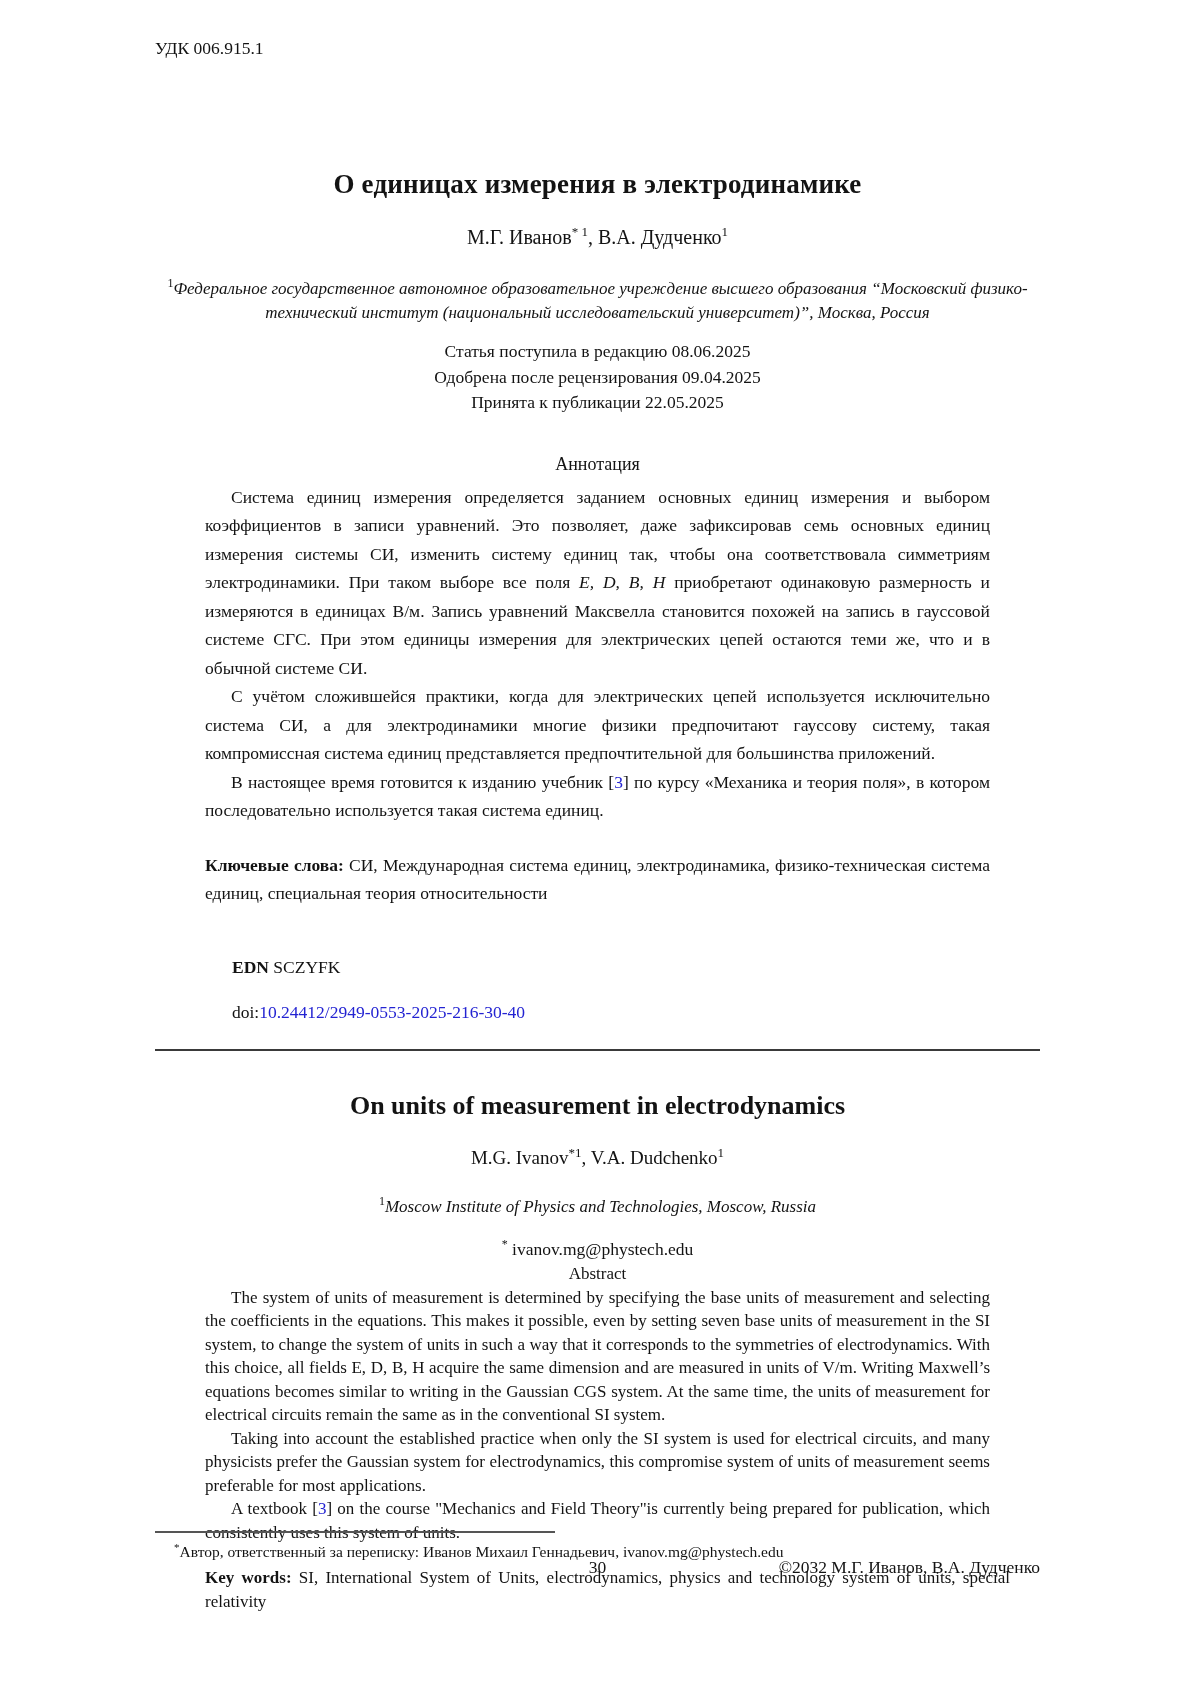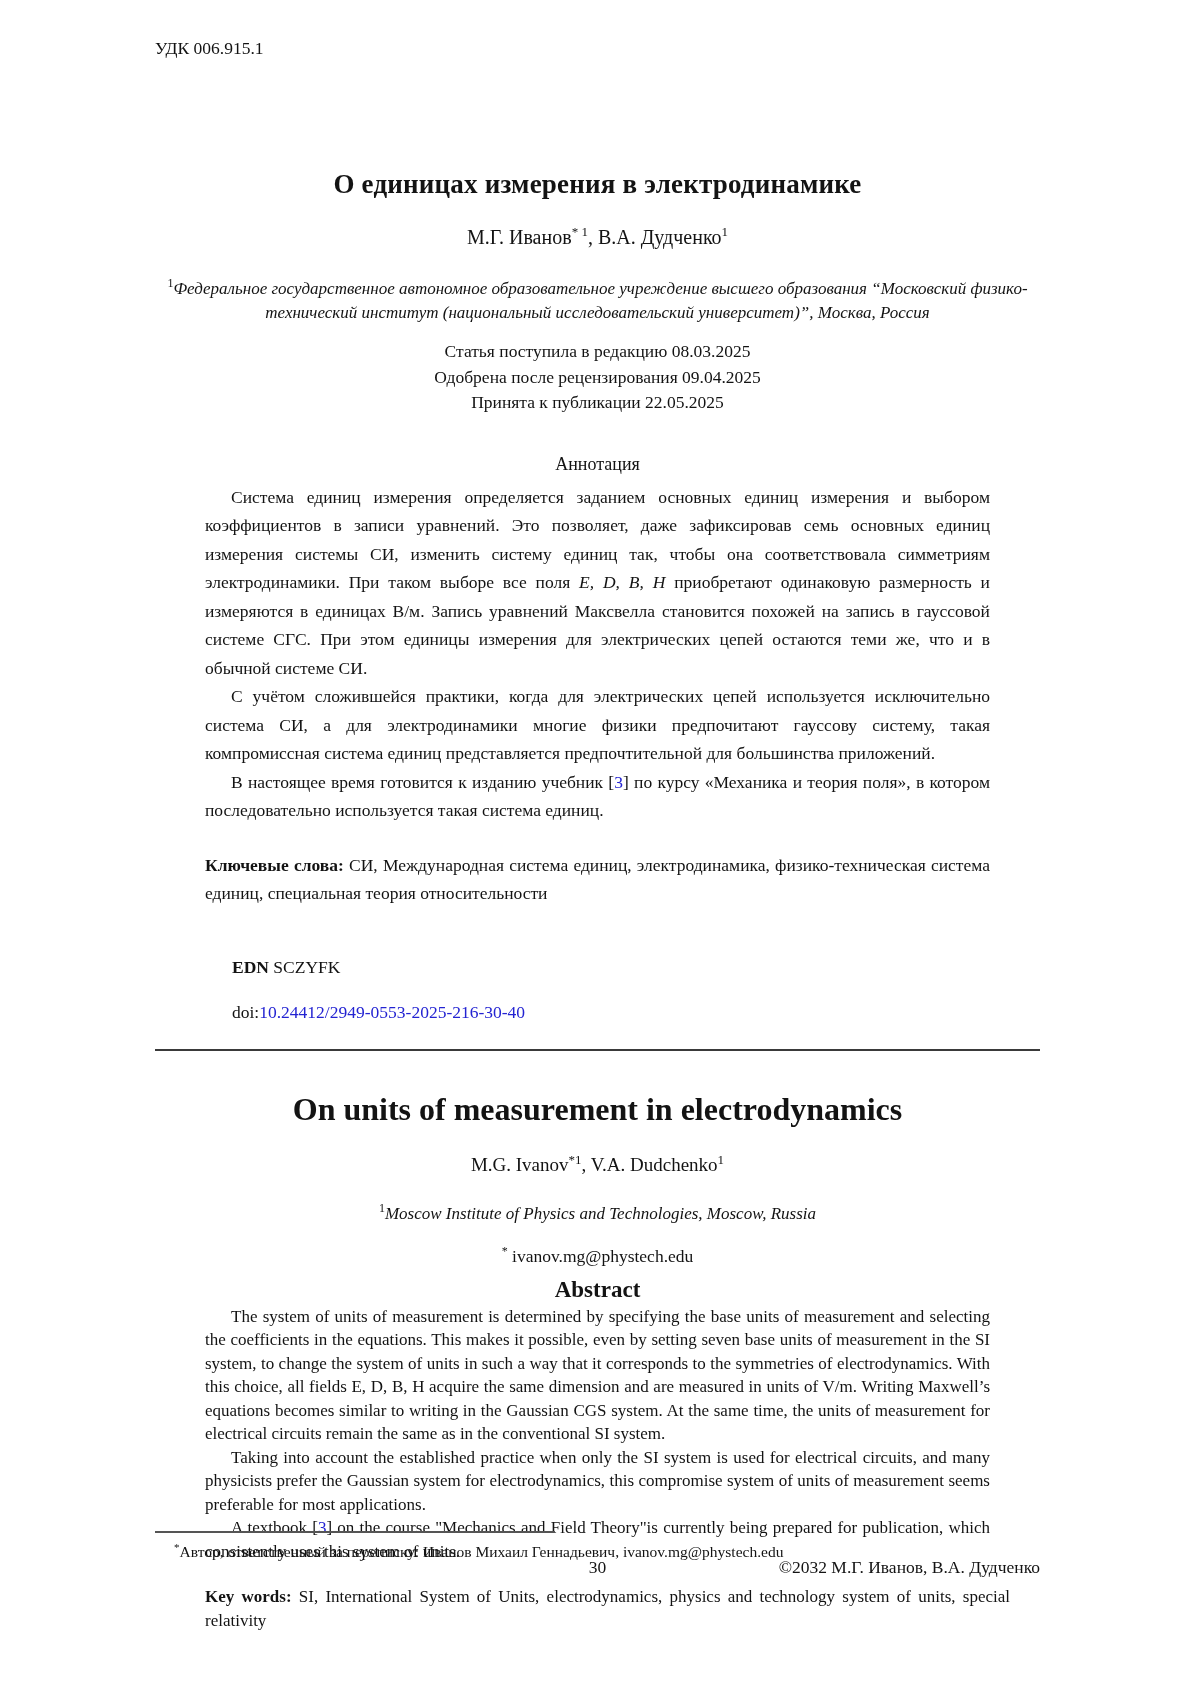--- a/index.html
+++ b/index.html
@@ -37,26 +37,26 @@
   .keywords-ru { margin: 26px 50px 0 50px; font-size: 17.5px; line-height: 28px; text-align: justify; }
   .keywords-en { margin: 22px 30px 0 50px; font-size: 17px; line-height: 23.5px; text-align: justify; }
   .kw-label { font-weight: bold; }
 
   .edn-line { margin-top: 50px; padding-left: 77px; font-size: 17.5px; }
   .edn-label { font-weight: bold; }
   .doi-line { margin-top: 24px; padding-left: 77px; font-size: 17.5px; }
 
   .rule-main { margin: 26px 0 0 0; border: 0; border-top: 2px solid #3a3a3a; }
 
-  .en-title { margin: 40px 0 0 0; text-align: center; font-size: 32px; font-weight: bold; }
+  .en-title { margin: 40px 0 0 0; text-align: center; font-size: 26px; font-weight: bold; }
   .en-authors { margin-top: 24px; font-size: 19px; }
   .en-affil { margin-top: 20px; }
   .en-email { margin-top: 18px; text-align: center; font-size: 17.5px; }
   .en-email sup { font-size: 12px; }
-  .abs-head-en { margin-top: 10px; text-align: center; font-weight: bold; font-size: 23px; }
+  .abs-head-en { margin-top: 4px; text-align: center; font-weight: normal; font-size: 17px; }
   .abstract-en { margin: 2px 50px 0 50px; font-size: 17px; line-height: 23.5px; text-align: justify; }
 
   .footnote-rule {
     position: absolute; left: 155px; top: 1531px; width: 400px;
     border: 0; border-top: 2px solid #555; margin: 0;
   }
   .footnote {
     position: absolute; left: 146px; top: 1541px; width: 885px;
     font-size: 15.5px; padding-left: 0;
   }
@@ -81,21 +81,21 @@
 
   <div class="authors-line">
     <span>М.Г. Иванов</span><sup>* 1</sup><span>, </span><span>В.А. Дудченко</span><sup>1</sup>
   </div>
 
   <div class="affil">
     <sup>1</sup><span>Федеральное государственное автономное образовательное учреждение высшего образования “Московский физико-технический институт (национальный исследовательский университет)”, Москва, Россия</span>
   </div>
 
   <div class="dates">
-    <div>Статья поступила в редакцию 08.03.2025</div>
+    <div>Статья поступила в редакцию 08.06.2025</div>
     <div>Одобрена после рецензирования 09.04.2025</div>
     <div>Принята к публикации 22.05.2025</div>
   </div>
 
   <div class="abs-head-ru">Аннотация</div>
 
   <div class="abstract-ru">
       <p><span>Система единиц измерения определяется заданием основных единиц измерения и выбором коэффициентов в записи уравнений. Это позволяет, даже зафиксировав семь основных единиц измерения системы СИ, изменить систему единиц так, чтобы она соответствовала симметриям электродинамики. При таком выборе все поля </span><span class="mathit">E, D, B, H</span><span> приобретают одинаковую размерность и измеряются в единицах В/м. Запись уравнений Максвелла становится похожей на запись в гауссовой системе СГС. При этом единицы измерения для электрических цепей остаются теми же, что и в обычной системе СИ.</span></p>
       <p><span>С учётом сложившейся практики, когда для электрических цепей используется исключительно система СИ, а для электродинамики многие физики предпочитают гауссову систему, такая компромиссная система единиц представляется предпочтительной для большинства приложений.</span></p>
       <p><span>В настоящее время готовится к изданию учебник [</span><a class="link">3</a><span>] по курсу «Механика и теория поля», в котором последовательно используется такая система единиц.</span></p>

